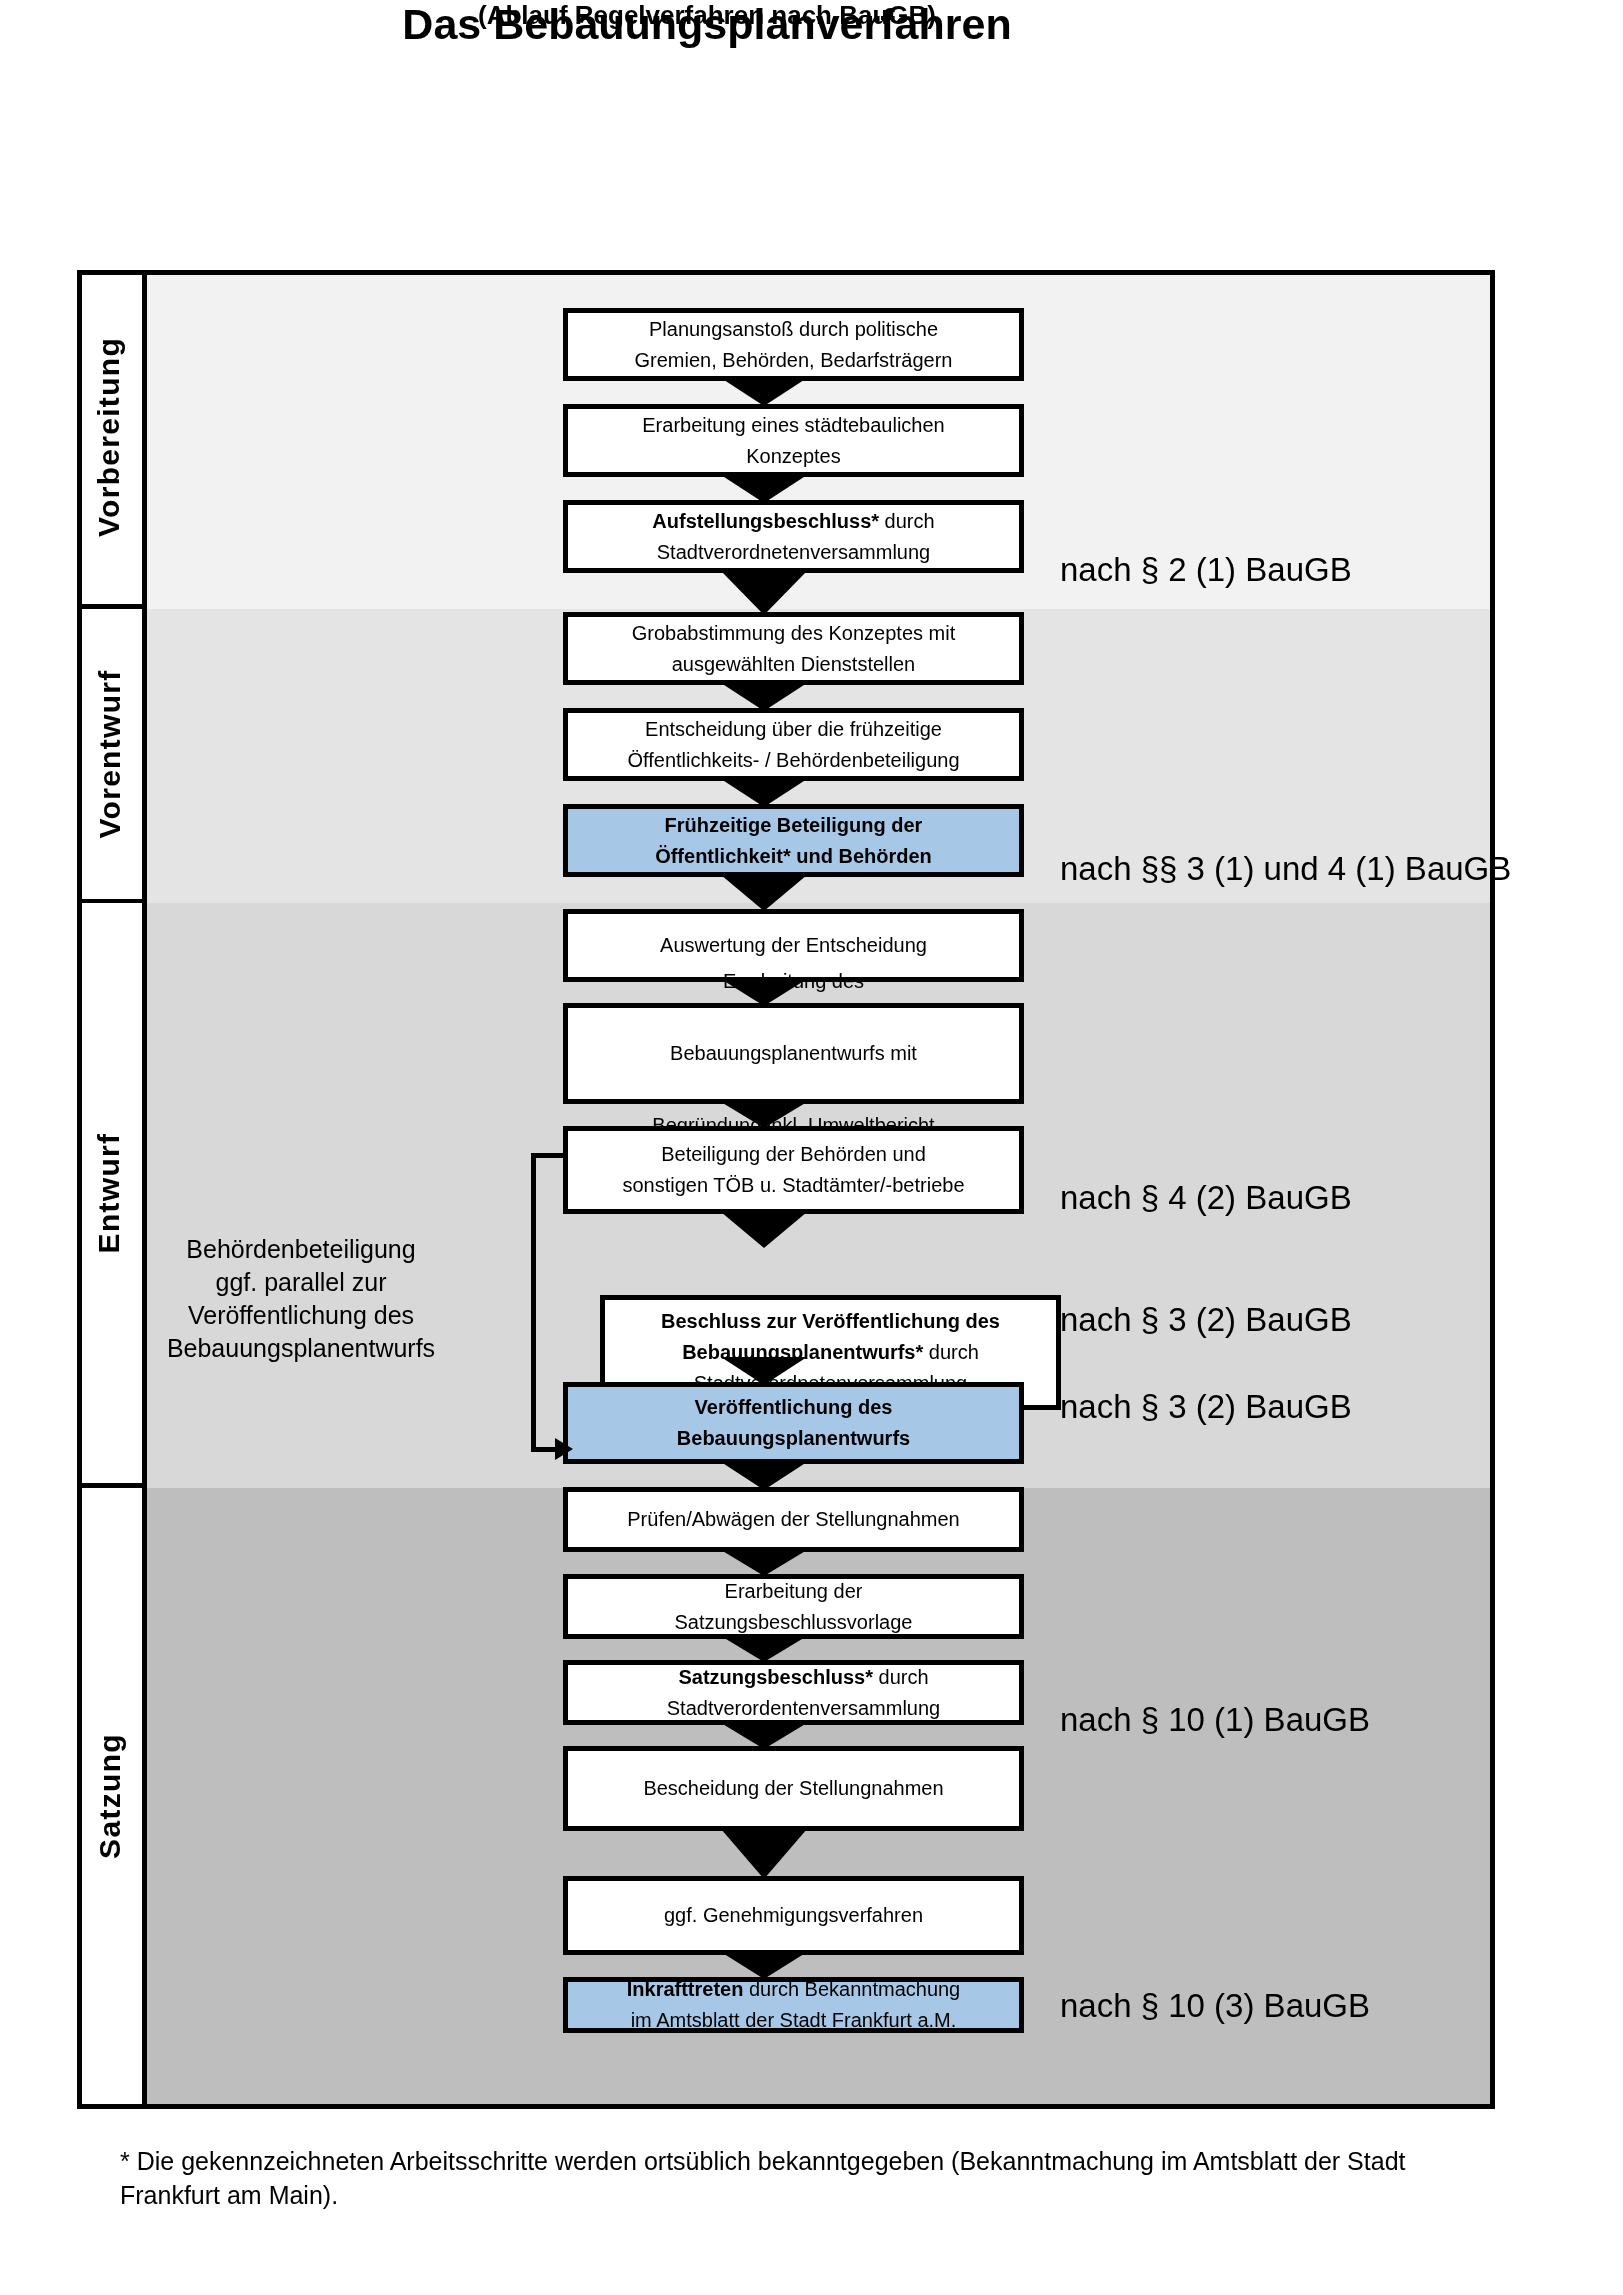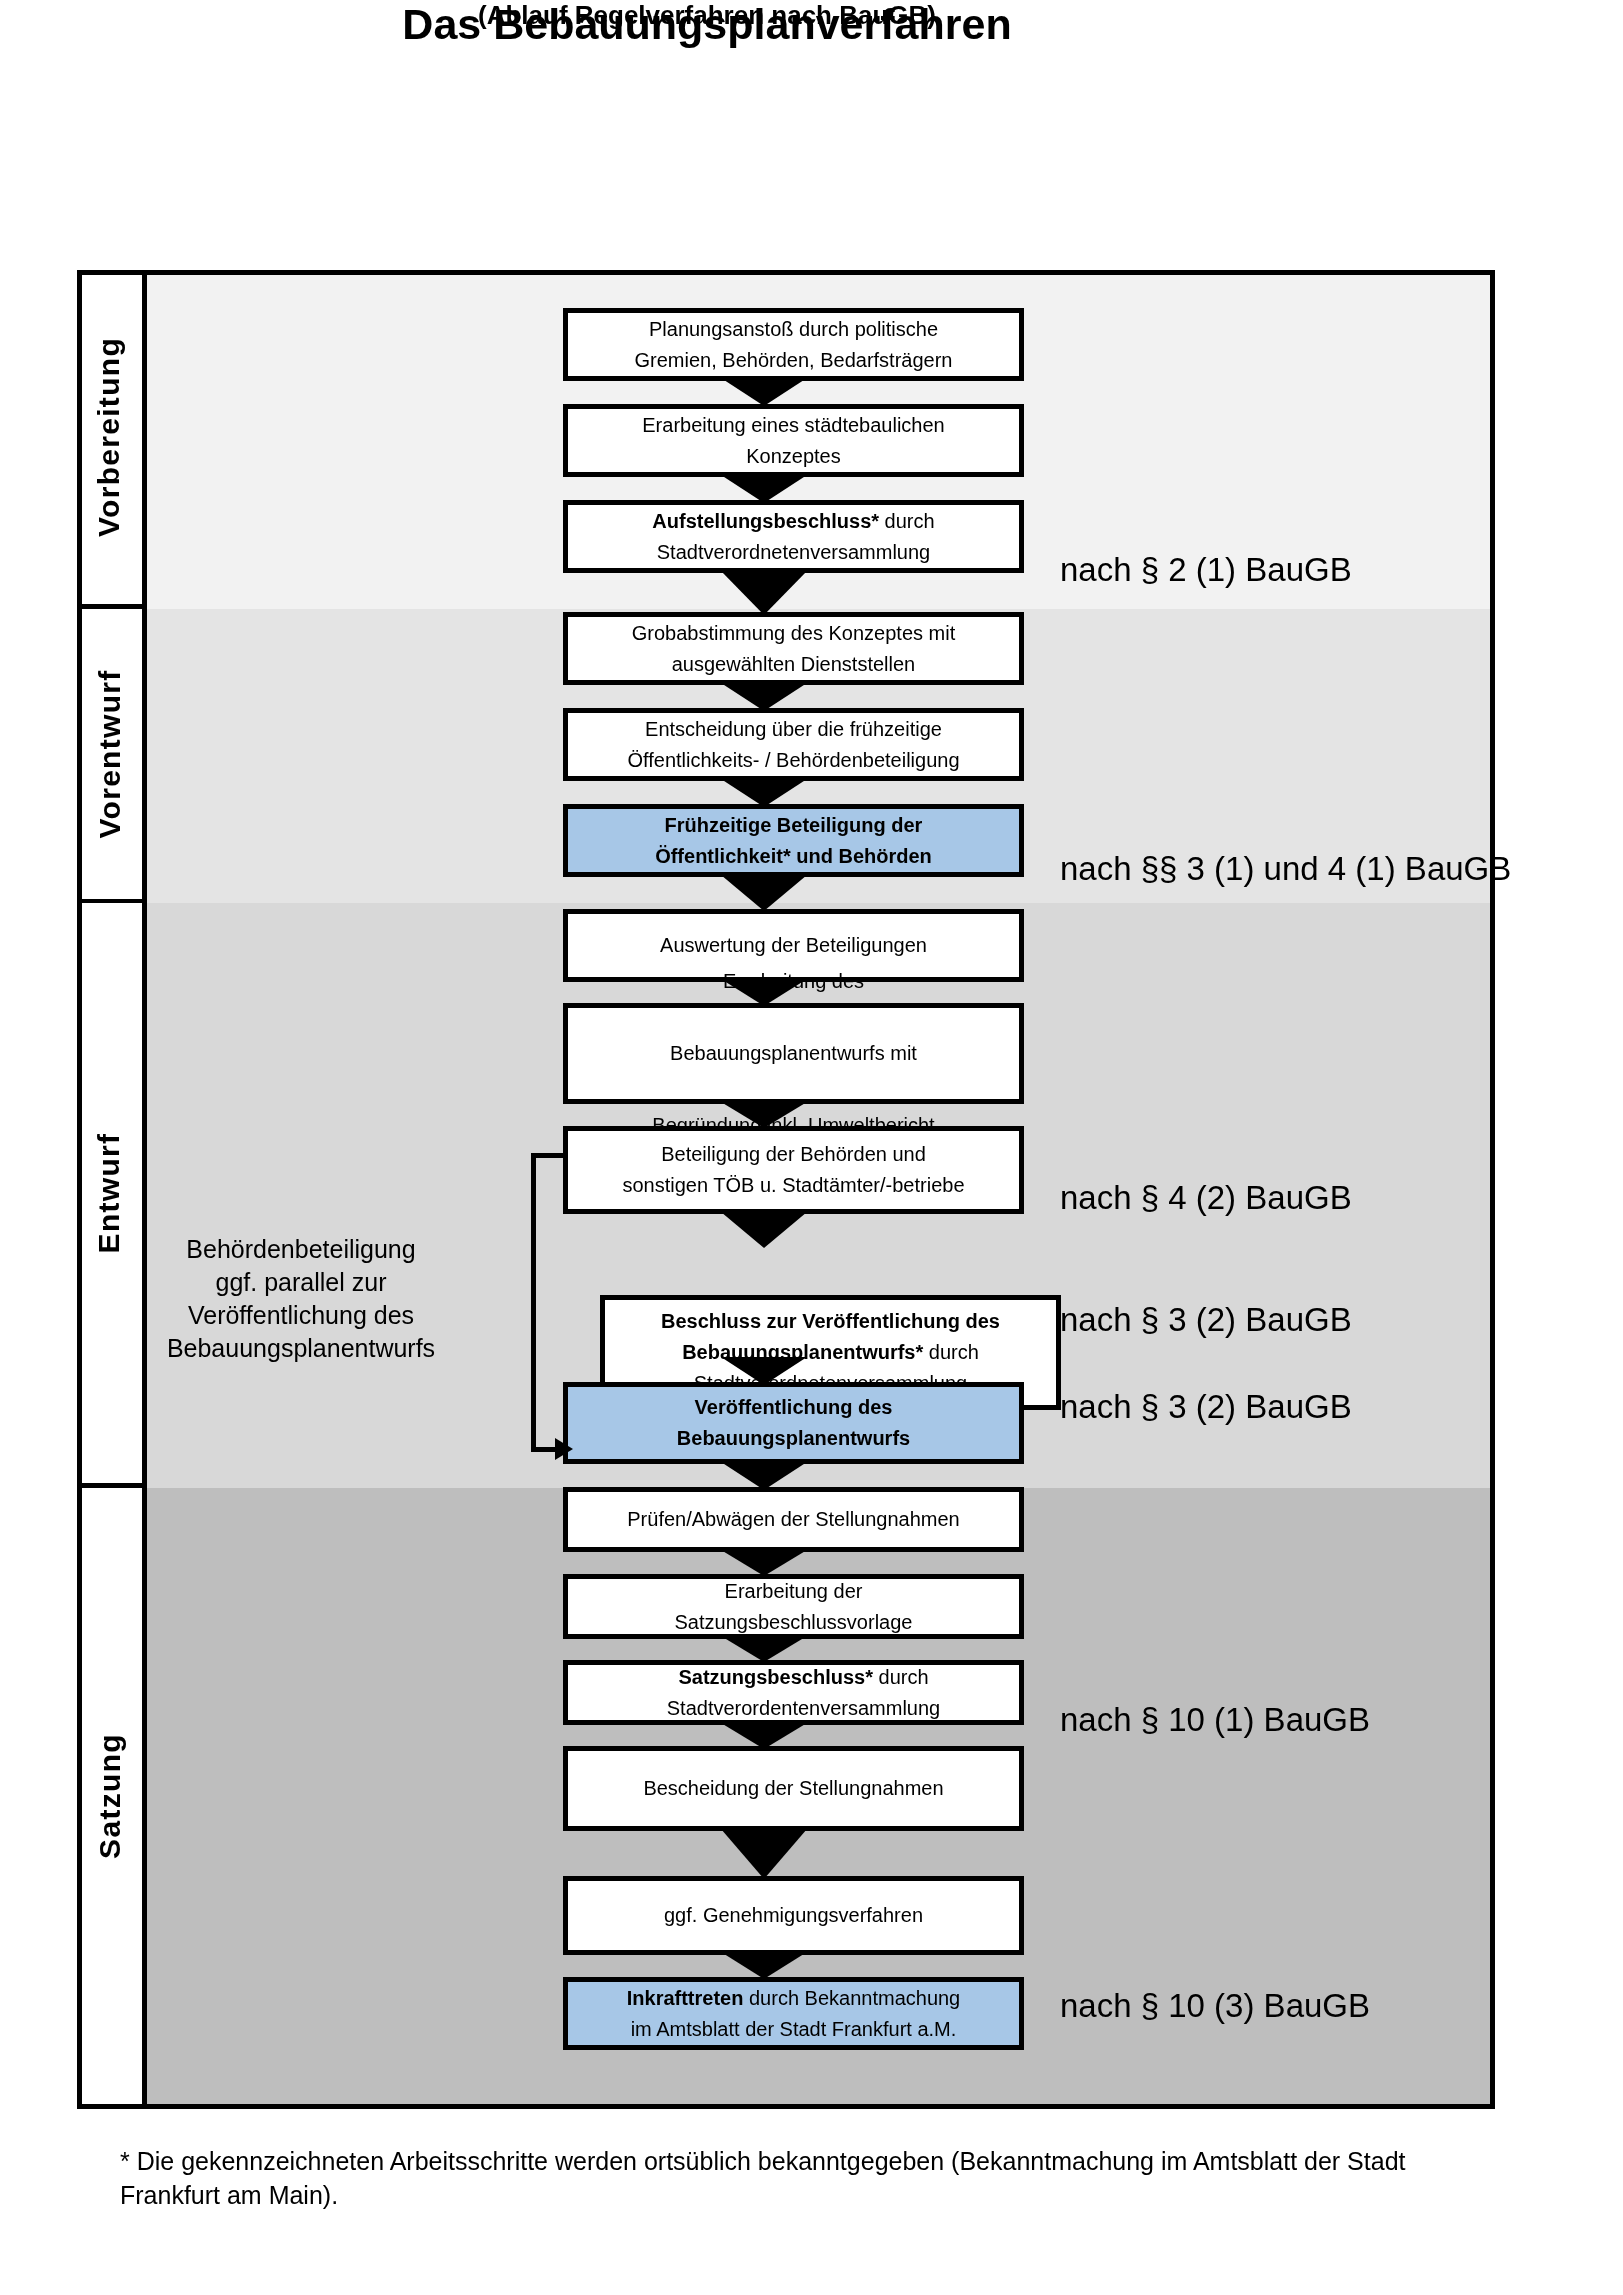--- a/index.html
+++ b/index.html
@@ -166,21 +166,21 @@
       <div class="flow-box" style="top: 708px; height: 73px;">
         <div class="bx-line"><span class="seg-r">Entscheidung über die frühzeitige</span></div>
         <div class="bx-line"><span class="seg-r">Öffentlichkeits- / Behördenbeteiligung</span></div>
       </div>
       <div class="flow-box" style="top: 804px; height: 73px; background: rgb(167, 199, 231);">
         <div class="bx-line"><span class="seg-b">Frühzeitige Beteiligung der</span></div>
         <div class="bx-line"><span class="seg-b">Öffentlichkeit* und Behörden</span></div>
       </div>
       <div class="legal-ref" style="top: 850px;">nach §§ 3 (1) und 4 (1) BauGB</div>
       <div class="flow-box" style="top: 909px; height: 73px;">
-        <div class="bx-line"><span class="seg-r">Auswertung der Beteiligungen</span></div>
+        <div class="bx-line"><span class="seg-r">Auswertung der Entscheidung</span></div>
       </div>
       <div class="flow-box" style="top: 1003px; height: 101px; gap: 41px;">
         <div class="bx-line"><span class="seg-r">Erarbeitung des</span></div>
         <div class="bx-line"><span class="seg-r">Bebauungsplanentwurfs mit</span></div>
         <div class="bx-line"><span class="seg-r">Begründung inkl. Umweltbericht</span></div>
       </div>
       <div class="flow-box" style="top: 1126px; height: 88px;">
         <div class="bx-line"><span class="seg-r">Beteiligung der Behörden und</span></div>
         <div class="bx-line"><span class="seg-r">sonstigen TÖB u. Stadtämter/-betriebe</span></div>
       </div>
@@ -207,21 +207,21 @@
         <div class="bx-line"><span class="seg-b">Satzungsbeschluss*</span><span class="seg-r"> durch</span></div>
         <div class="bx-line"><span class="seg-r">Stadtverordentenversammlung</span></div>
       </div>
       <div class="legal-ref" style="top: 1701px;">nach § 10 (1) BauGB</div>
       <div class="flow-box" style="top: 1746px; height: 85px;">
         <div class="bx-line"><span class="seg-r">Bescheidung der Stellungnahmen</span></div>
       </div>
       <div class="flow-box" style="top: 1876px; height: 79px;">
         <div class="bx-line"><span class="seg-r">ggf. Genehmigungsverfahren</span></div>
       </div>
-      <div class="flow-box" style="top: 1977px; height: 73px; background: rgb(167, 199, 231);">
+      <div class="flow-box" style="top: 1977px; height: 56px; background: rgb(167, 199, 231);">
         <div class="bx-line"><span class="seg-b">Inkrafttreten</span><span class="seg-r"> durch Bekanntmachung</span></div>
         <div class="bx-line"><span class="seg-r">im Amtsblatt der Stadt Frankfurt a.M.</span></div>
       </div>
       <div class="legal-ref" style="top: 1987px;">nach § 10 (3) BauGB</div>
       <div class="arrow-down" style="left: 721px; top: 378px; border-top: 28px solid rgb(0, 0, 0);"></div>
       <div class="arrow-down" style="left: 721px; top: 475px; border-top: 28px solid rgb(0, 0, 0);"></div>
       <div class="arrow-down" style="left: 721px; top: 571px; border-top: 44px solid rgb(0, 0, 0);"></div>
       <div class="arrow-down" style="left: 721px; top: 683px; border-top: 28px solid rgb(0, 0, 0);"></div>
       <div class="arrow-down" style="left: 721px; top: 779px; border-top: 28px solid rgb(0, 0, 0);"></div>
       <div class="arrow-down" style="left: 721px; top: 875px; border-top: 36px solid rgb(0, 0, 0);"></div>

